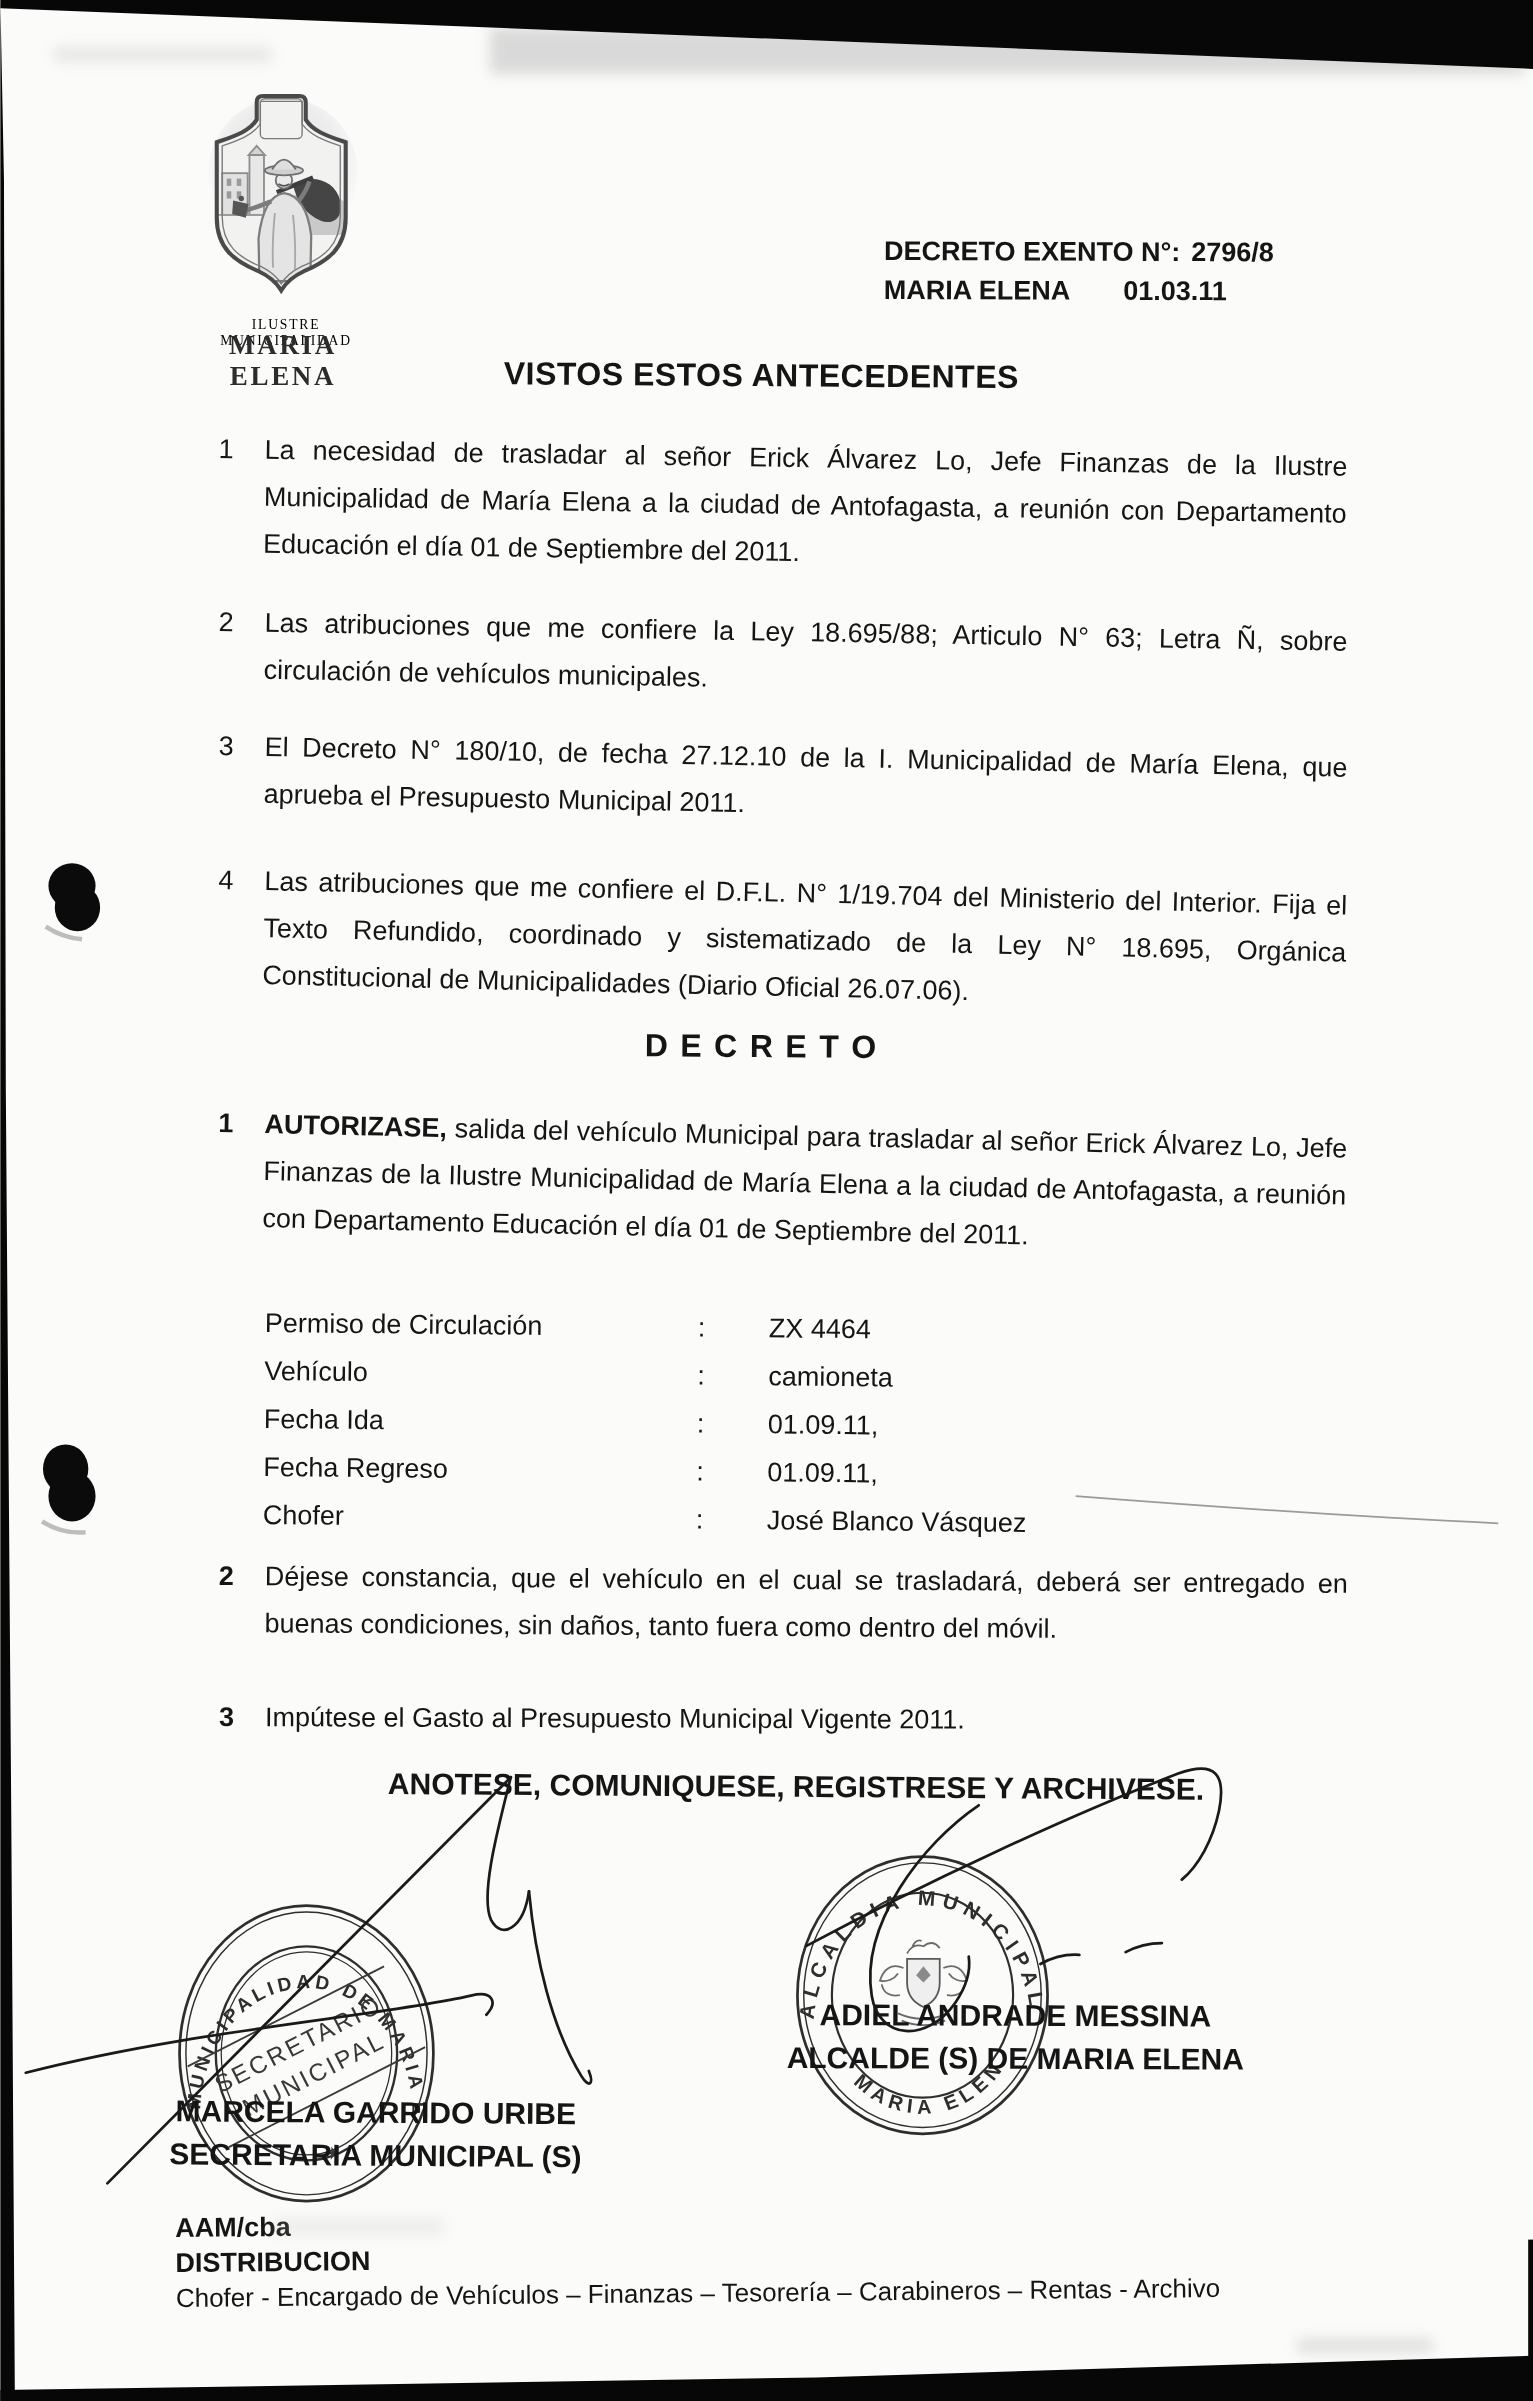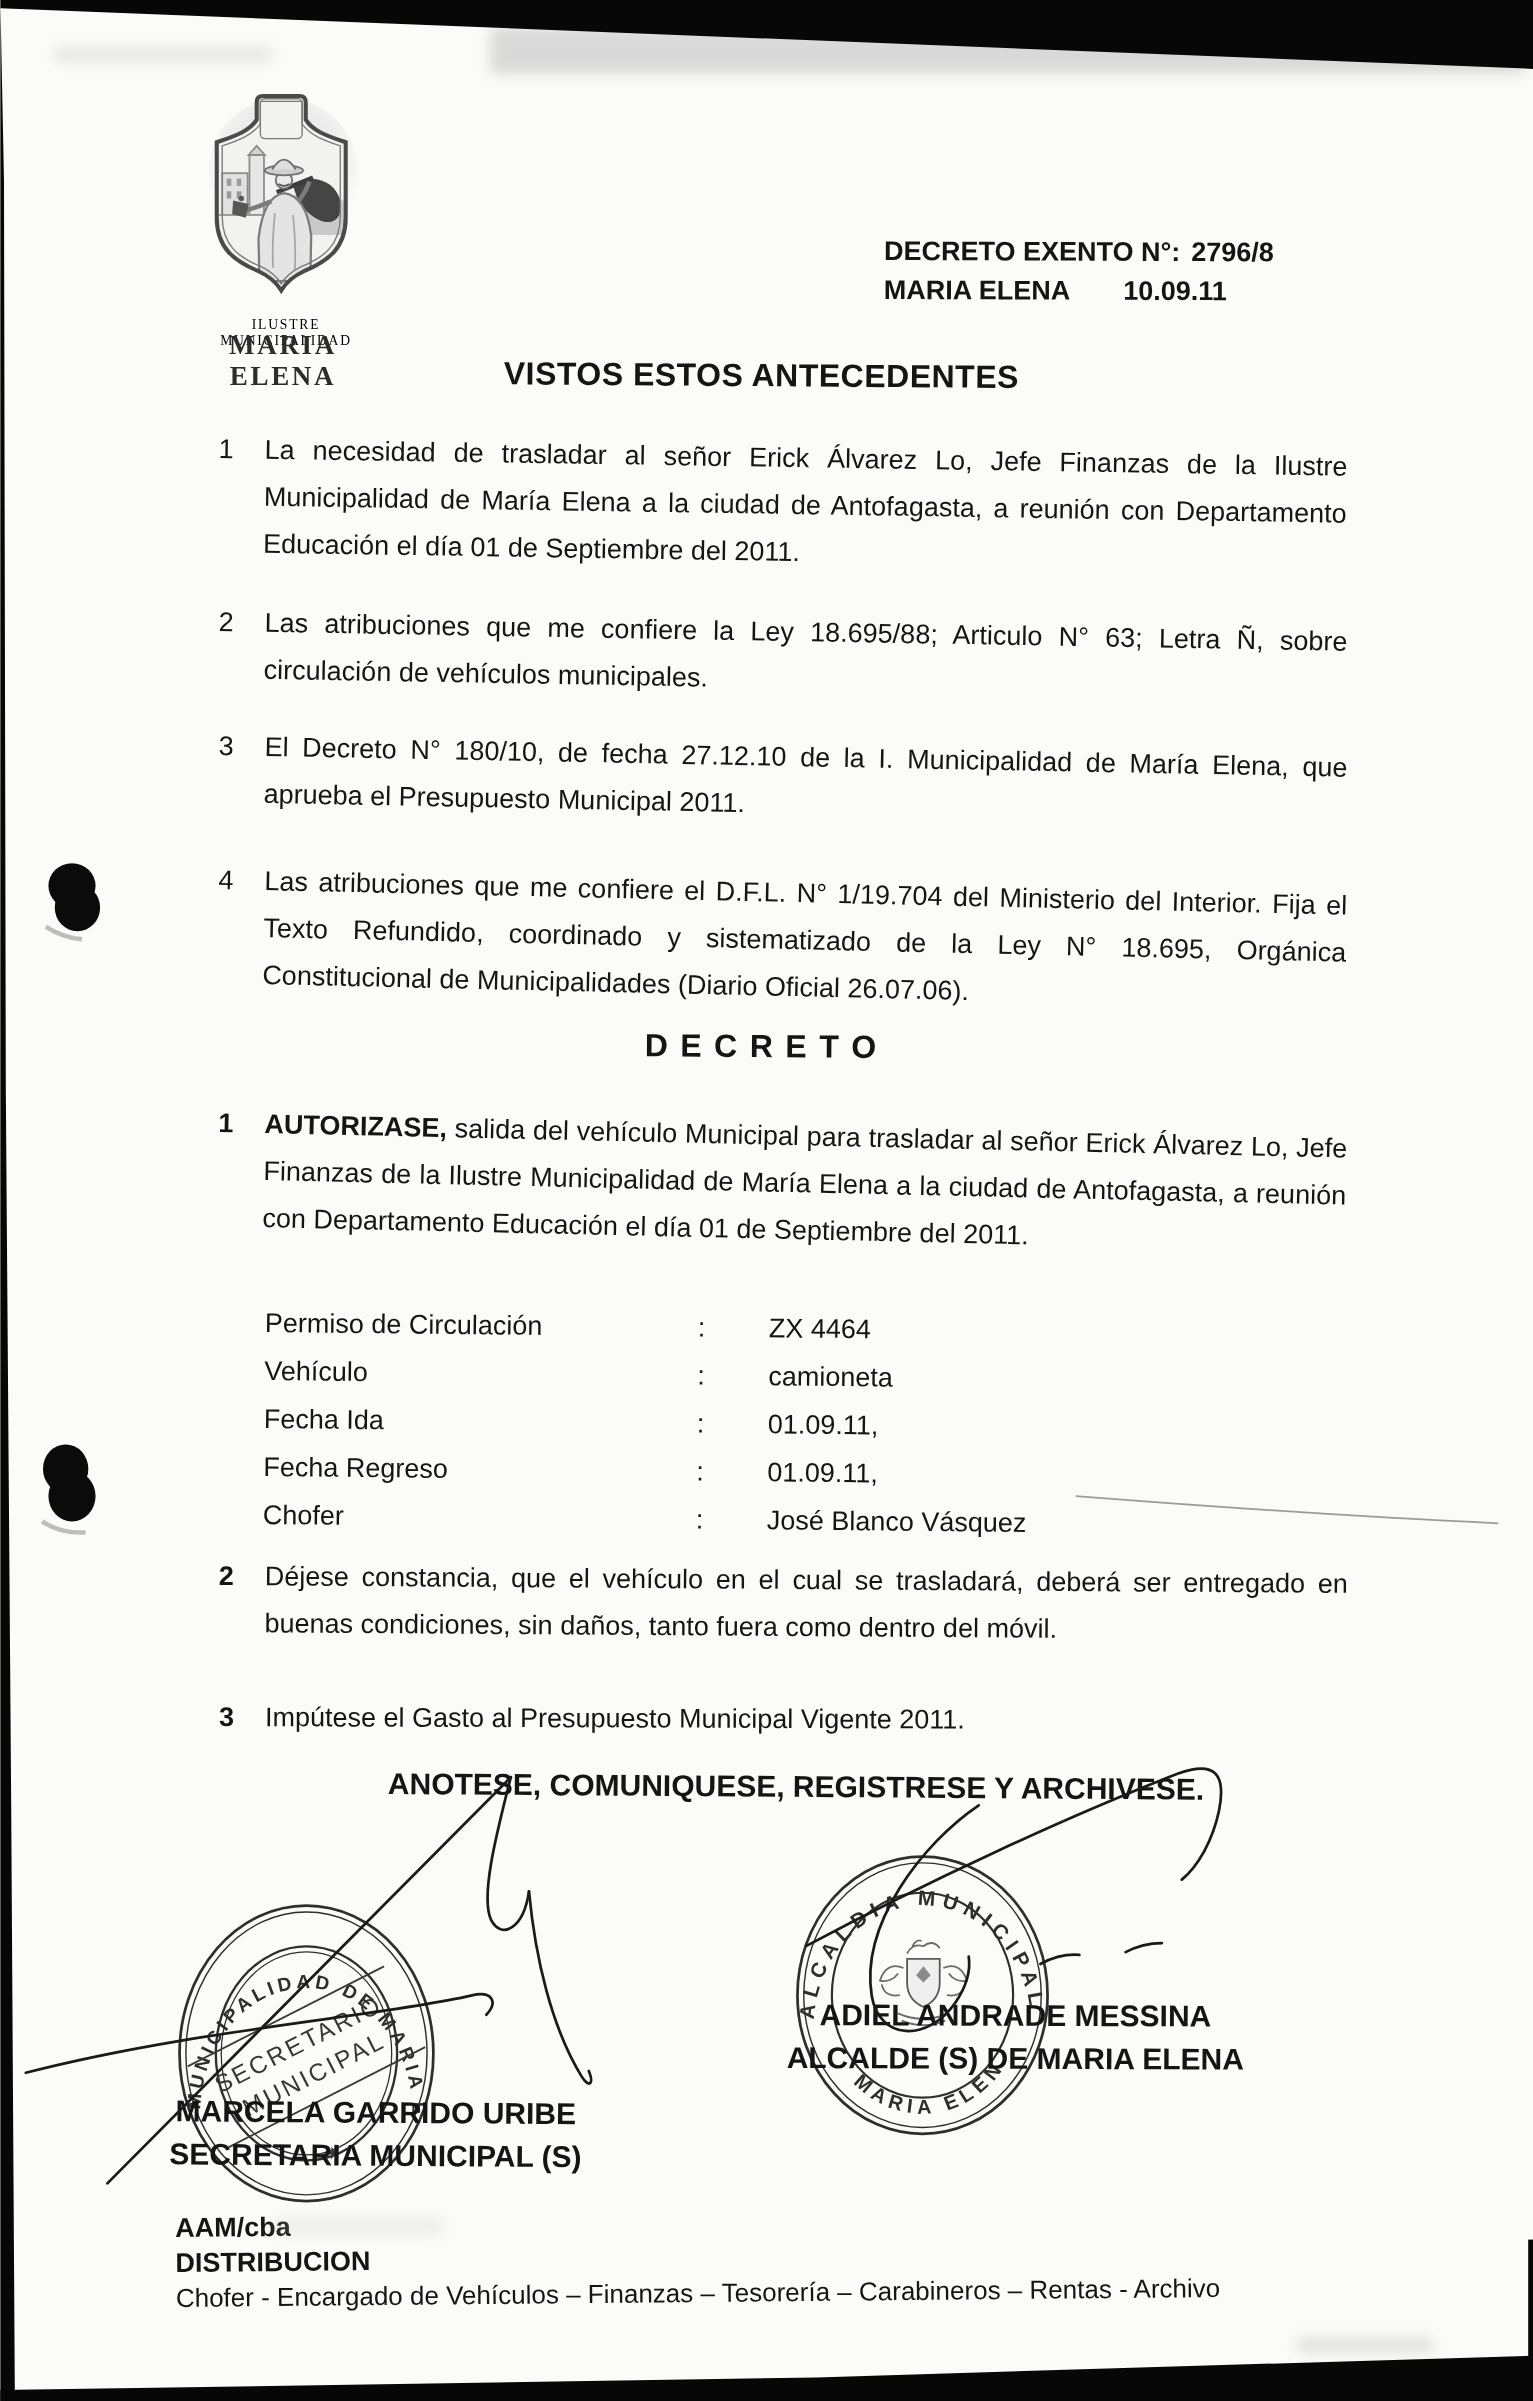--- a/index.html
+++ b/index.html
@@ -93,21 +93,21 @@
 
   <div class="abs t02" style="left:884px;top:236px;">
     <div class="hdr-line">
       <span>DECRETO EXENTO N°:</span>
       <span class="gap1"></span>
       <span>2796/8</span>
     </div>
     <div class="hdr-line" style="margin-top:8.2px;">
       <span>MARIA ELENA</span>
       <span class="gap2"></span>
-      <span>10.09.11</span>
+      <span>01.03.11</span>
     </div>
   </div>
 
   <div class="abs doc-h t04" style="left:308px;top:354px;width:907px;">VISTOS ESTOS ANTECEDENTES</div>
 
   <div class="item t09" style="top:426px;">
     <span class="num">1</span>
     <div class="txt">La necesidad de trasladar al señor Erick Álvarez Lo, Jefe Finanzas de la Ilustre Municipalidad de María Elena a la ciudad de Antofagasta, a reunión con Departamento Educación el día 01 de Septiembre del 2011.</div>
   </div>
   <div class="item t10" style="top:599px;">

